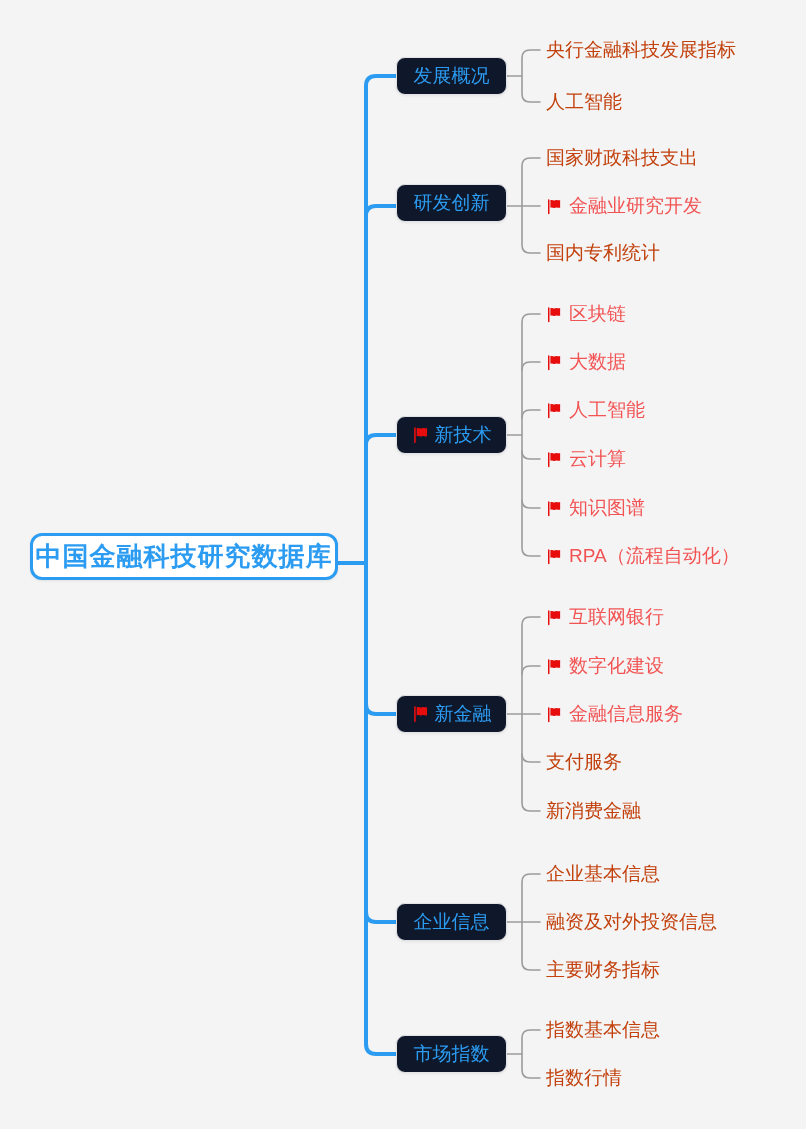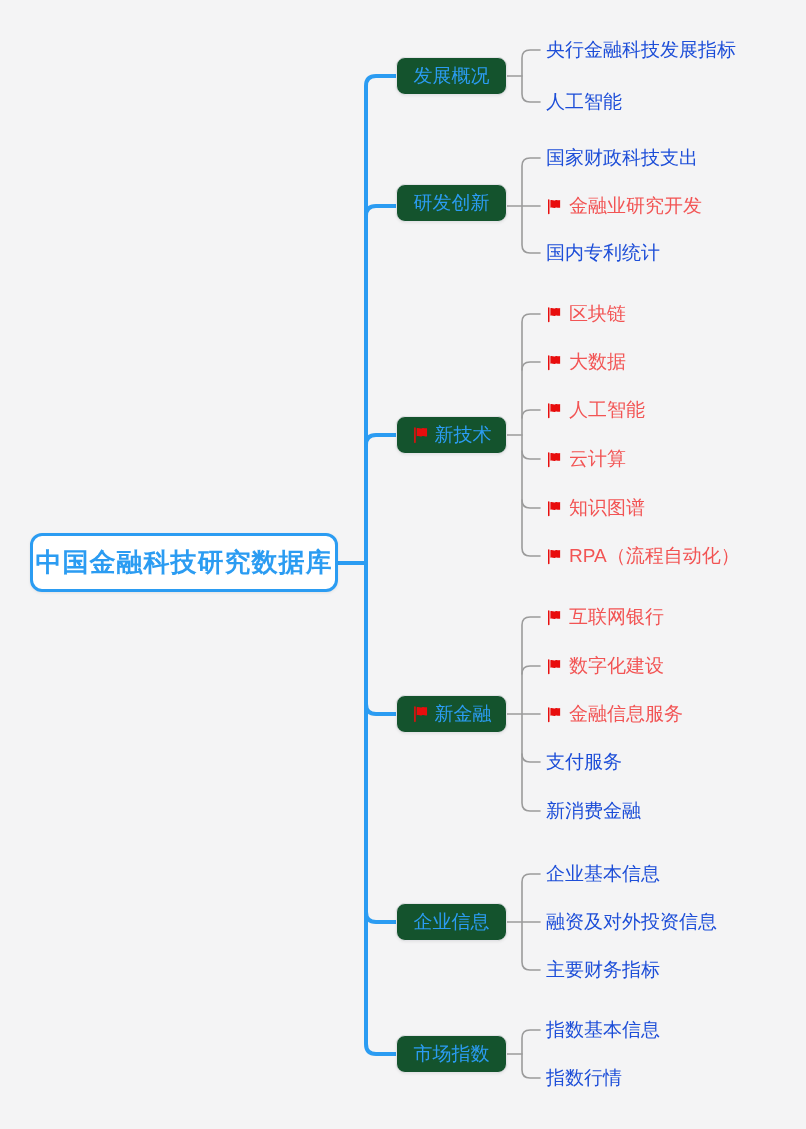--- a/index.html
+++ b/index.html
@@ -7,50 +7,50 @@
     width:806px;height:1129px;
     background:#f4f4f5;
     font-family:"Liberation Sans","DejaVu Sans",sans-serif;
     position:relative;
     overflow:hidden;
   }
   #stage{position:absolute;inset:0;width:806px;height:1129px;}
   svg.connectors{position:absolute;left:0;top:0;z-index:1;}
   .node{position:absolute;z-index:2;box-sizing:border-box;display:flex;align-items:center;}
   .root-node{
-    left:30px;top:533px;width:308px;height:59px;
+    left:30px;top:533px;width:308px;height:47px;
     background:#ffffff;
     border:3px solid #2b9cf2;
     border-radius:12px;
     justify-content:center;
     box-shadow:0 1px 3px rgba(0,0,0,.08);
     color:#2b9cf2;
     font-family:"DejaVu Serif","Liberation Serif",serif;
     font-size:26px;font-weight:600;letter-spacing:1px;
     white-space:nowrap;
     cursor:pointer;
   }
   .branch{
     left:396px;height:38px;
-    background:#14532d;
+    background:#0f172a;
     border:1px solid #e3e3e7;
     border-radius:9px;
     box-shadow:0 1px 3px rgba(0,0,0,.07);
     padding:0 4px;
     justify-content:center;
     color:#2b9cf2;
     font-size:19px;
     white-space:nowrap;
     gap:7px;
     min-width:111px;
     cursor:pointer;
   }
   .child{
     left:546px;height:32px;
-    color:#1d4ed8;
+    color:#c2410c;
     font-size:19px;
     white-space:nowrap;
     gap:8px;
     cursor:pointer;
   }
   .child.flagged{color:#f25454;}
   .flag{width:15px;height:17px;flex:0 0 auto;}
   .branch .flag{width:16px;height:18px;}
 </style>
 </head>

